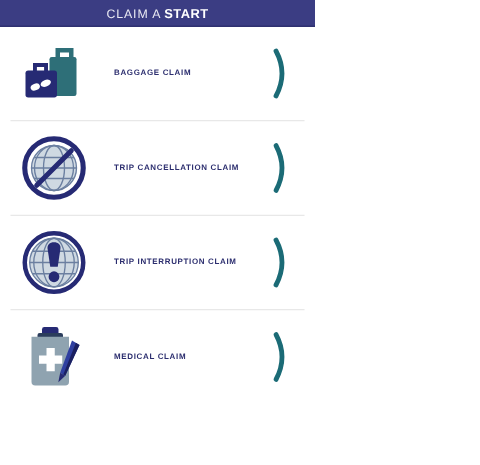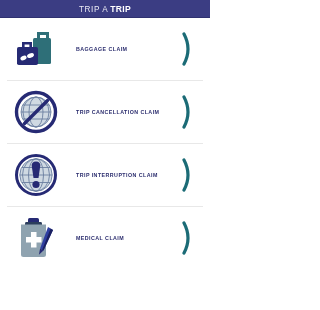--- a/index.html
+++ b/index.html
@@ -94,22 +94,22 @@
   }
   .chev-cell svg { display: block; }
 
   .icon-svg { display: block; }
 </style>
 </head>
 <body>
 
 <div id="app-header">
   <div id="header-title-wrap">
-    <span class="hdr-light">TRIP A</span>
-    <span class="hdr-bold">TRIP</span>
+    <span class="hdr-light">CLAIM A</span>
+    <span class="hdr-bold">START</span>
   </div>
 </div>
 
 <div id="claim-list">
 
   <div class="claim-row">
     <div class="icon-cell">
       <svg class="icon-svg" width="46" height="44" viewBox="0 0 46 44" aria-hidden="true">
 
         <path d="M24 5 h12 v7 h-3 v-4 h-6 v4 h-3 z" fill="#2e6f78"></path>

